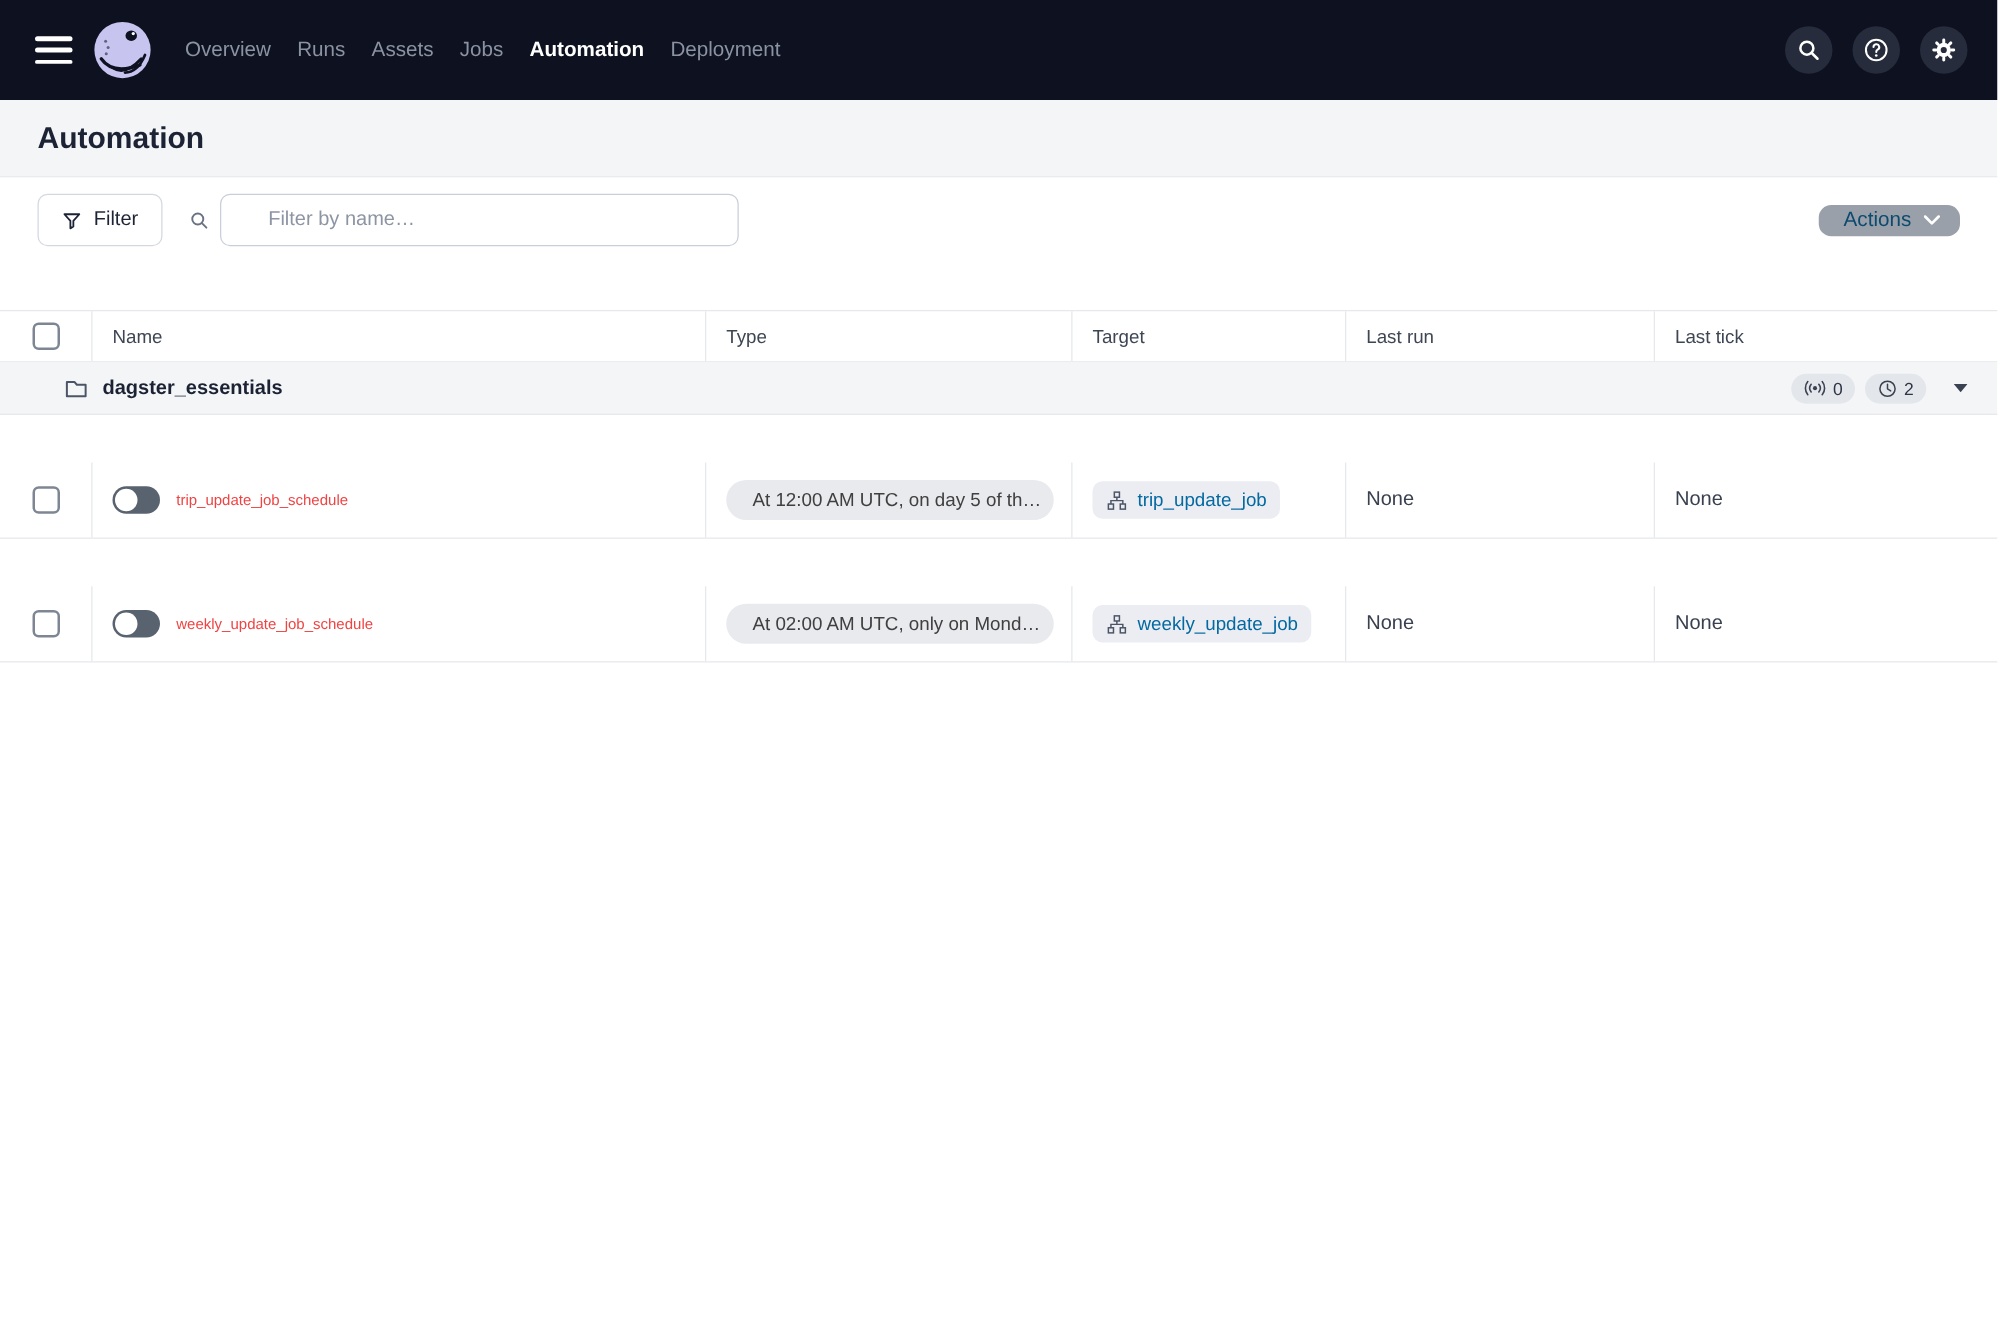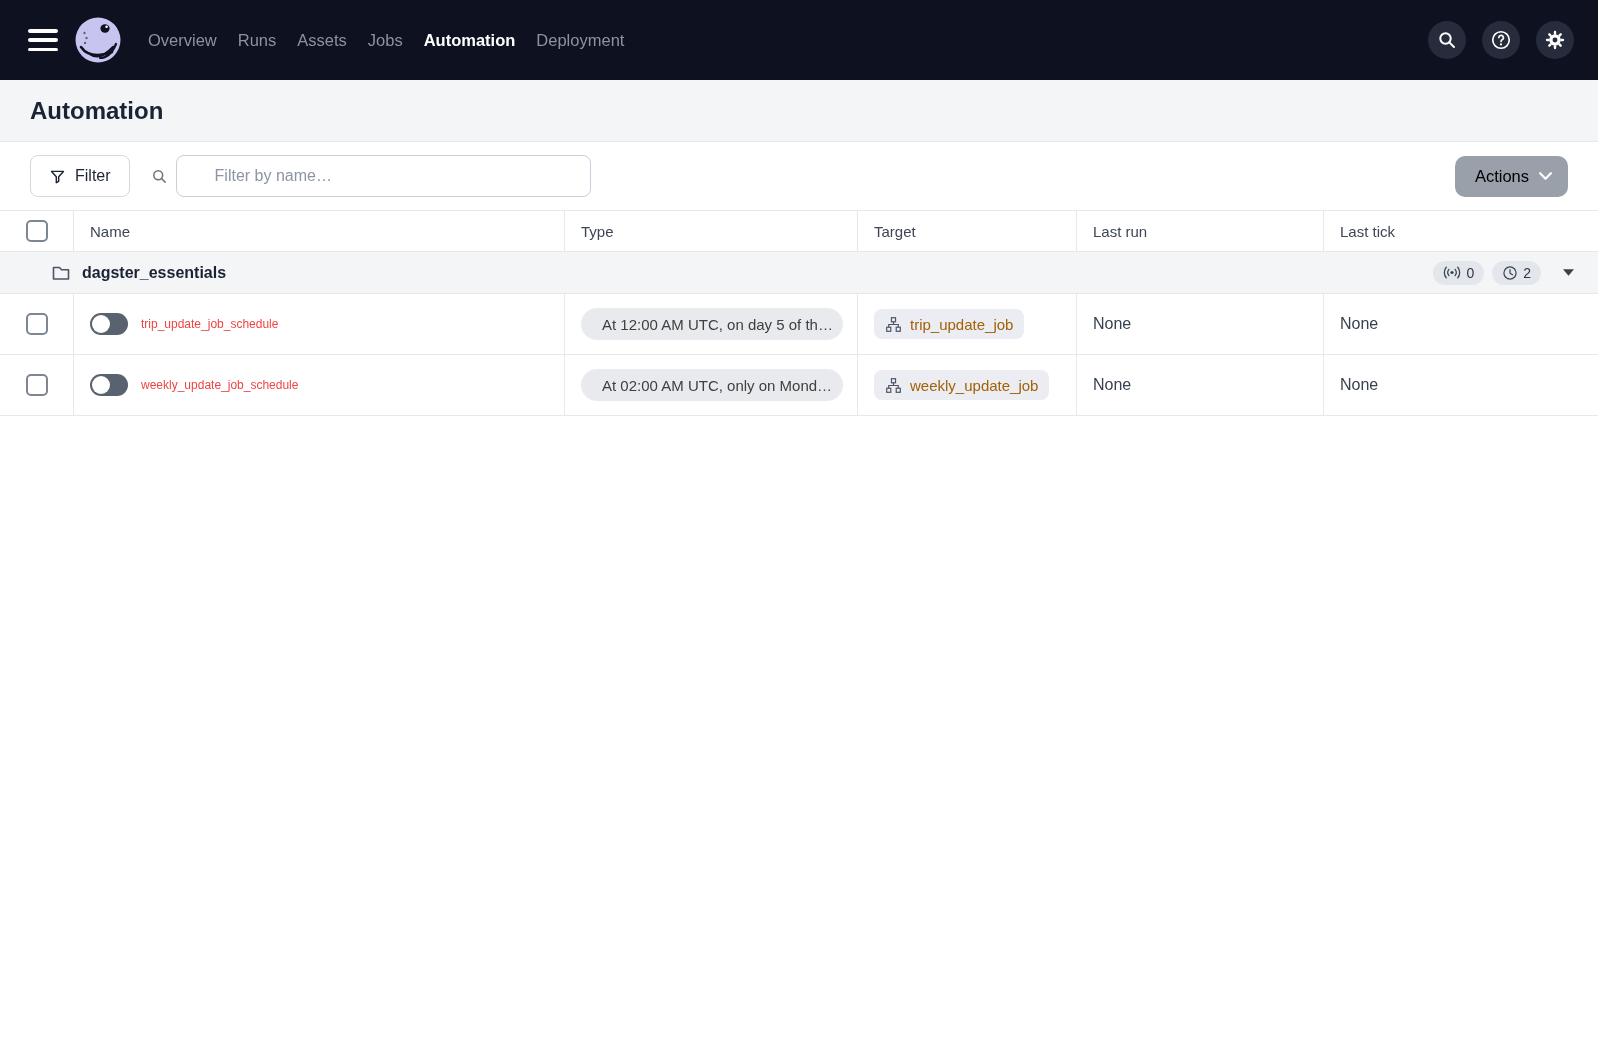--- a/index.html
+++ b/index.html
@@ -24,26 +24,26 @@
   
   .toolbar { height:68px; display:flex; align-items:center; padding:0 30px; background:#fff; }
   .filter-btn { height:42px; padding:0 18px; border:1px solid #D4D9E0; border-radius:8px; background:#fff;
     display:flex; align-items:center; gap:9px; font-size:16px; color:#1C2334; cursor:pointer;
     font-family:"Liberation Sans", sans-serif; }
   .search-wrap { position:relative; margin-left:8px;padding-left:38px; }
   .search-wrap input { width:415px; height:42px; border:1px solid #C9CFDA; border-radius:8px;
     padding:0 14px 0 38px; font-size:16px; color:#1C2334; outline:none; font-family:"Liberation Sans", sans-serif; }
   .search-wrap input::placeholder { color:#8D94A3; }
   .search-wrap .sicon { position:absolute; left:13px; top:13px; }
-  .actions-btn { margin-left:auto; height:41px; padding:0 16px 0 20px; border:none; border-radius:10px;
-    background:#99A0A9; color:#000000; font-size:16.5px; display:flex; align-items:center; gap:10px; cursor:pointer;
+  .actions-btn { margin-left:auto; height:25px; padding:0 16px 0 20px; border:none; border-radius:10px;
+    background:#99A0A9; color:#0c4a6e; font-size:16.5px; display:flex; align-items:center; gap:10px; cursor:pointer;
     font-family:"Liberation Sans", sans-serif; }
 
   
-  .grid-row { display:grid; grid-template-columns:74px 491px 293px 219px 247px 1fr; }
+  .grid-row { display:grid; grid-template-columns:74px 491px 293px 219px 247px 1fr;margin-top:38px; }
   .thead { height:42px; border-top:1px solid #E6E8EC; border-bottom:1px solid #E6E8EC; }
   .thead .cell { display:flex; align-items:center; padding-left:16px; font-size:15px; color:#3E4654;
     border-right:1px solid #E6E8EC; }
   .thead .cell:last-child, .trow .cell:last-child { border-right:none; }
   .cb-cell { display:flex; align-items:center; justify-content:center; border-right:1px solid #E6E8EC; }
   .checkbox { width:22px; height:22px; border:2px solid #7E8694; border-radius:5px; background:#fff; cursor:pointer; }
 
   .group-row { height:42px; background:#F4F5F7; border-bottom:1px solid #E6E8EC;
     display:flex; align-items:center; padding:0 24px 0 51px;justify-content:flex-end; }
   .group-row .gname { font-size:16px; font-weight:700; color:#1B2233; margin-left:11px; }
@@ -55,21 +55,21 @@
   .trow { height:61px; border-bottom:1px solid #E6E8EC; background:#fff; }
   .trow .cell { display:flex; align-items:center; padding-left:16px; border-right:1px solid #E6E8EC; overflow:hidden; }
   .name-cell { gap:13px; }
   .toggle { width:38px; height:22px; border-radius:11px; background:#59626F; position:relative; flex:none; cursor:pointer; }
   .toggle::after { content:""; position:absolute; left:2px; top:2px; width:18px; height:18px; border-radius:50%; background:#fff; }
   a.row-link { color:#ef4444; font-size:12px; text-decoration:none; cursor:pointer; white-space:nowrap; }
   .type-pill { height:32px; background:#E9EAEE; border-radius:16px; padding:0 13px; display:flex; align-items:center; gap:8px;
     font-size:15px; color:#404040; white-space:nowrap; max-width:262px; }
   .target-chip { height:30px; background:#ECEDF2; border-radius:8px; padding:0 11px; display:flex; align-items:center; gap:8px;
     white-space:nowrap; }
-  .target-chip a { color:#a16207; font-size:15px; text-decoration:none; cursor:pointer; }
+  .target-chip a { color:#0369a1; font-size:15px; text-decoration:none; cursor:pointer; }
   .none-txt { font-size:16px; color:#39404F; }
 </style>
 </head>
 <body>
 
 <div class="topnav">
   <div class="hamburger">
     <span></span>
       <span></span>
       <span></span>

